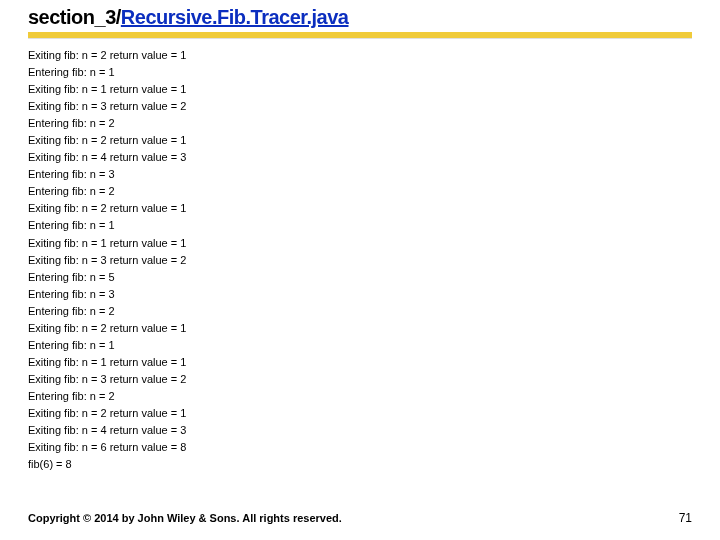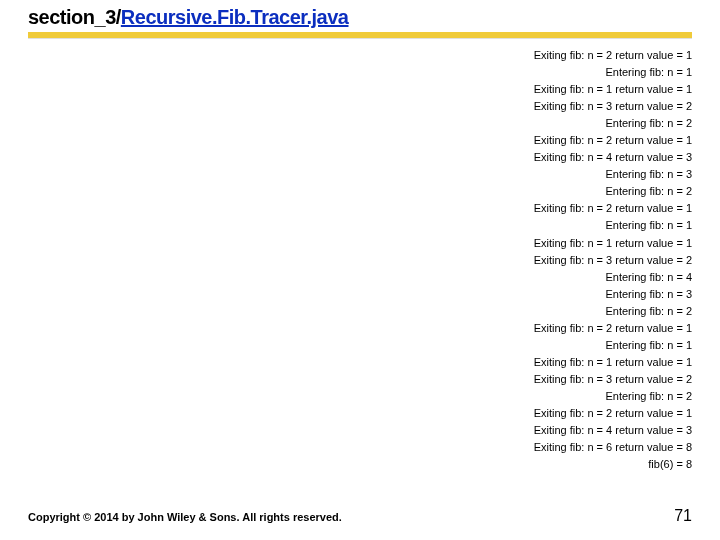--- a/index.html
+++ b/index.html
@@ -36,39 +36,38 @@
   }
   .trace {
     padding: 0 28px 0 28px;
     font-family: Arial, Helvetica, sans-serif;
     font-size: 11px;
     line-height: 1.55;
     color: #000;
   }
   .trace div {
     white-space: pre;
-    text-align: right;
   }
   .footer {
     position: absolute;
     bottom: 15px;
     left: 28px;
     right: 28px;
     display: flex;
     justify-content: space-between;
     align-items: baseline;
     font-family: Arial, Helvetica, sans-serif;
     font-size: 11px;
     color: #000;
   }
   .footer .copyright {
     font-weight: bold;
   }
   .footer .page {
-    font-size: 16px;
+    font-size: 12px;
     font-weight: normal;
   }
 </style>
 </head>
 <body>
 
 <div class="title-wrap">
   <div class="title">
     <span class="plain">section_3/</span><span class="link">Recursive.Fib.Tracer.java</span>
   </div>
@@ -83,21 +82,21 @@
     <div>Exiting fib: n = 3 return value = 2</div>
     <div>Entering fib: n = 2</div>
     <div>Exiting fib: n = 2 return value = 1</div>
     <div>Exiting fib: n = 4 return value = 3</div>
     <div>Entering fib: n = 3</div>
     <div>Entering fib: n = 2</div>
     <div>Exiting fib: n = 2 return value = 1</div>
     <div>Entering fib: n = 1</div>
     <div>Exiting fib: n = 1 return value = 1</div>
     <div>Exiting fib: n = 3 return value = 2</div>
-    <div>Entering fib: n = 4</div>
+    <div>Entering fib: n = 5</div>
     <div>Entering fib: n = 3</div>
     <div>Entering fib: n = 2</div>
     <div>Exiting fib: n = 2 return value = 1</div>
     <div>Entering fib: n = 1</div>
     <div>Exiting fib: n = 1 return value = 1</div>
     <div>Exiting fib: n = 3 return value = 2</div>
     <div>Entering fib: n = 2</div>
     <div>Exiting fib: n = 2 return value = 1</div>
     <div>Exiting fib: n = 4 return value = 3</div>
     <div>Exiting fib: n = 6 return value = 8</div>

